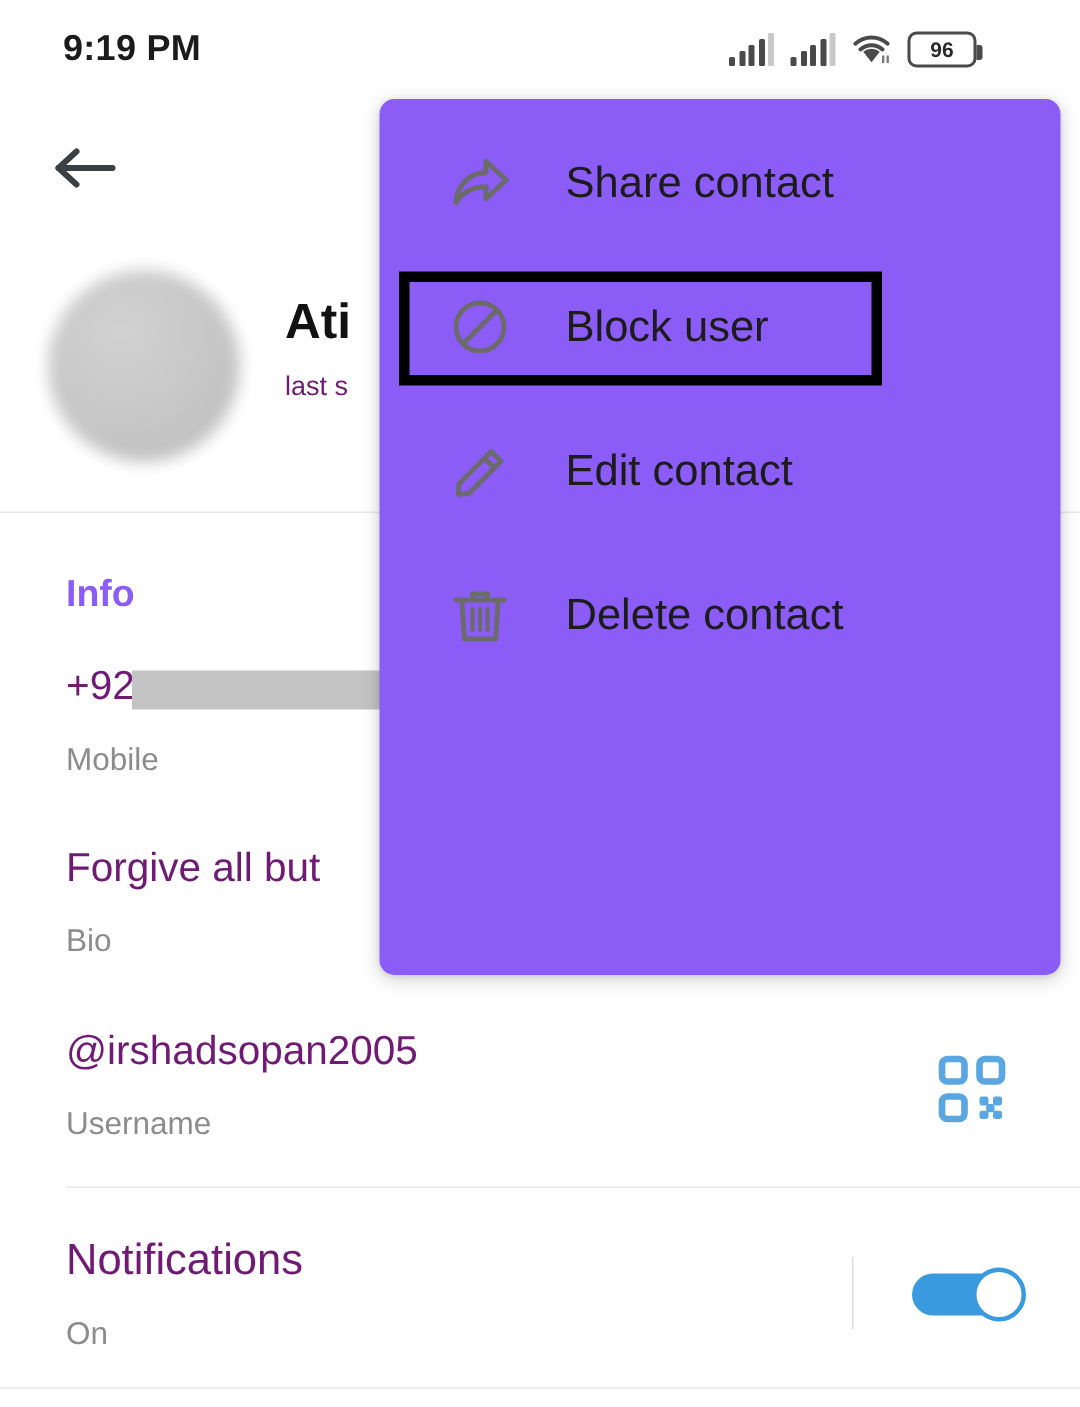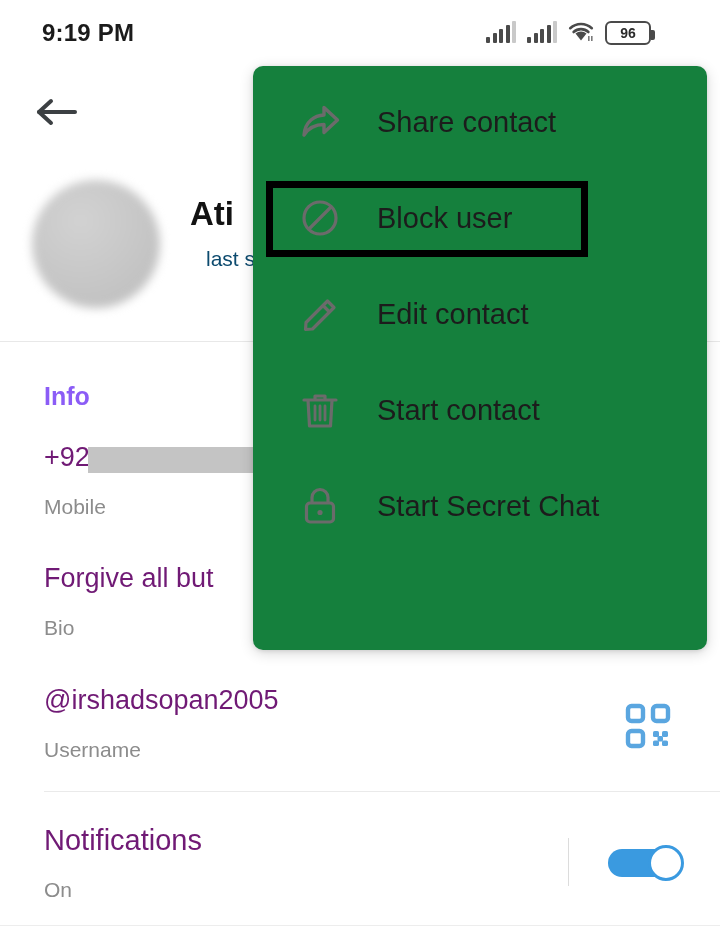--- a/index.html
+++ b/index.html
@@ -21,21 +21,21 @@
     width:673px; height:66px;
     display:flex; align-items:center;
     justify-content:space-between;
     padding:0 22px 0 42px;
     gap:12px;
   }
   .status-time {
     font-size:24px; font-weight:bold;
     color:#1b1b1b; letter-spacing:0.2px;
   }
-  .status-icons { display:flex; align-items:flex-start; gap:11px; }
+  .status-icons { display:flex; align-items:center; gap:11px; }
   .sig { display:flex; align-items:flex-end; gap:2.5px; height:22px; }
   .sig i { display:block; width:4px; background:#4a4a4a; border-radius:1px; }
   .sig i:nth-child(1){ height:6px; }
   .sig i:nth-child(2){ height:10px; }
   .sig i:nth-child(3){ height:14px; }
   .sig i:nth-child(4){ height:18px; }
   .sig i:nth-child(5){ height:22px; background:#c9c9c9; }
   .wifi { position:relative; width:26px; height:22px; }
   .batt {
     position:relative; width:46px; height:24px;
@@ -59,22 +59,22 @@
     width:128px; height:128px; border-radius:50%;
     background:radial-gradient(circle at 38% 32%, #d2d2d2 0%, #c6c6c6 55%, #bcbcbc 100%);
     filter:blur(5px);
   }
   .profile-name {
     position:absolute; left:190px; top:195px;
     font-size:33px; font-weight:bold; color:#121212;
     white-space:nowrap;
   }
   .profile-status {
-    position:absolute; left:206px; top:247px;
-    font-size:21px; color:#0c4a6e; white-space:nowrap;
+    position:absolute; left:190px; top:247px;
+    font-size:18px; color:#701a75; white-space:nowrap;
   }
   .header-divider {
     position:absolute; left:0; top:341px;
     width:720px; height:1px; background:#e8e8e8;
   }
 
   
   .info-title {
     position:absolute; left:44px; top:382px;
     font-size:25px; font-weight:bold; color:#8b5cf6;
@@ -130,21 +130,21 @@
   }
   .bottom-divider {
     position:absolute; left:0; top:925px;
     width:720px; height:1px; background:#ededed;
   }
 
   
   .menu {
     position:absolute; left:253px; top:66px;
     width:454px; height:584px;
-    background:#15803d;
+    background:#8b5cf6;
     border-radius:10px;
     box-shadow:0 3px 14px rgba(0,0,0,0.16), 0 1px 4px rgba(0,0,0,0.10);
   }
   .menu-item {
     position:absolute; left:0; width:454px; height:96px;
     display:flex; align-items:center;
   }
   .menu-item .mi-icon {
     width:46px; height:46px; margin-left:44px;
     display:flex; align-items:center; justify-content:center;
@@ -294,32 +294,22 @@
       <span class="mi-icon">
         <svg viewBox="0 0 46 46" width="46" height="46">
           <line x1="7" y1="13" x2="39" y2="13" stroke="#6b6b6b" stroke-width="3.2" stroke-linecap="round"></line>
           <path d="M18 13 L18 9 L28 9 L28 13" fill="none" stroke="#6b6b6b" stroke-width="3.2" stroke-linejoin="round"></path>
           <path d="M11 13 L12.5 39 L33.5 39 L35 13" fill="none" stroke="#6b6b6b" stroke-width="3.2" stroke-linejoin="round"></path>
           <line x1="18" y1="19" x2="18" y2="33" stroke="#6b6b6b" stroke-width="2.8" stroke-linecap="round"></line>
           <line x1="23" y1="19" x2="23" y2="33" stroke="#6b6b6b" stroke-width="2.8" stroke-linecap="round"></line>
           <line x1="28" y1="19" x2="28" y2="33" stroke="#6b6b6b" stroke-width="2.8" stroke-linecap="round"></line>
         </svg>
       </span>
-      <span class="mi-label">Start contact</span>
-    </div>
-
-    <div class="menu-item" style="top:392px;">
-      <span class="mi-icon">
-        <svg viewBox="0 0 46 46" width="46" height="46">
-          <rect x="9.5" y="20" width="27" height="19" rx="3.5" fill="none" stroke="#6b6b6b" stroke-width="3.2"></rect>
-          <path d="M15 20 L15 14.5 a8 8 0 0 1 16 0 L31 20" fill="none" stroke="#6b6b6b" stroke-width="3.2"></path>
-          <circle cx="23" cy="29.5" r="2.6" fill="#6b6b6b"></circle>
-        </svg>
-      </span>
-      <span class="mi-label">Start Secret Chat</span>
-    </div>
+      <span class="mi-label">Delete contact</span>
+    </div>
+
 
 
   </div>
 
   <div class="highlight-box"></div>
 
 </div>
 
 </body></html>

